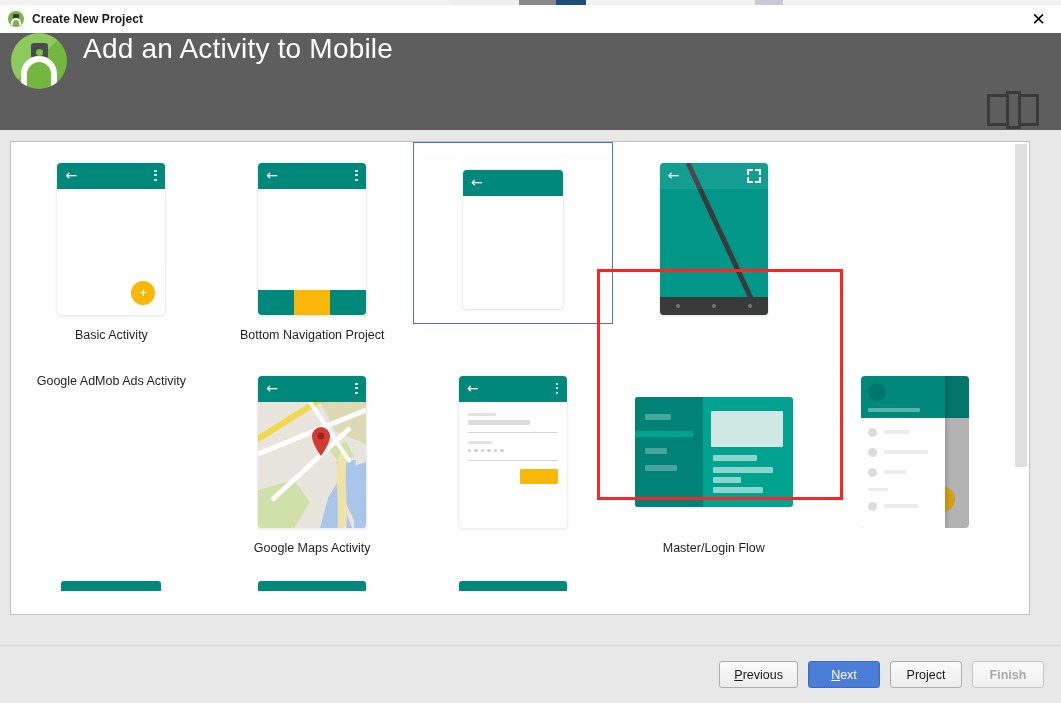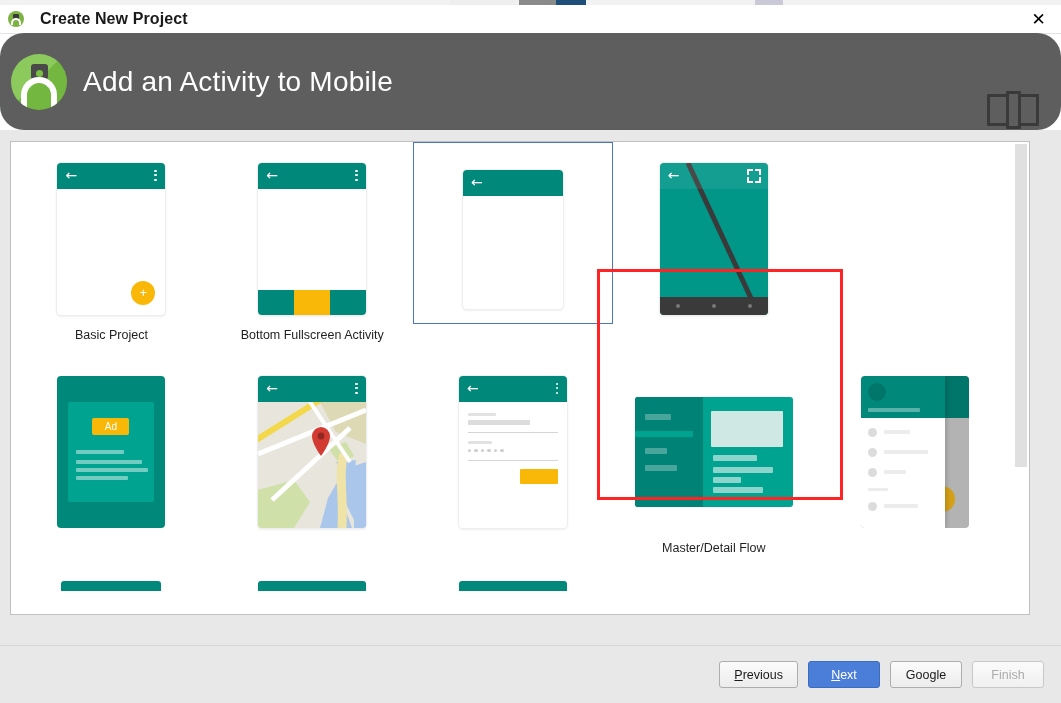--- a/index.html
+++ b/index.html
@@ -61,22 +61,22 @@
     position: absolute;
     left: 3px; top: 7px;
     width: 10px; height: 7px;
     border-left: 2px solid #ffffff;
     border-right: 2px solid #ffffff;
     border-top: 2px solid #ffffff;
     border-radius: 5px 5px 0 0;
     box-sizing: border-box;
   }
   .titlebar-title {
-    margin-left: 16px;
-    font-size: 16px;
+    margin-left: 8px;
+    font-size: 12px;
     color: #1a1a1a;
     font-weight: bold;
     letter-spacing: 0.1px;
     text-align: center;
   }
   .titlebar-close {
     position: absolute;
     right: 0; top: 0;
     width: 45px; height: 28px;
     display: flex;
@@ -89,22 +89,20 @@
     line-height: 1;
   }
 
   
   .header {
     position: absolute;
     left: 0; top: 33px;
     width: 1061px; height: 97px;
     background: #5e5e5e;
     display: flex;
-    align-items: center;
-    border-radius: 24px;
   }
   .header-logo {
     width: 56px; height: 56px;
     margin-left: 11px;
     border-radius: 50%;
     background: #7ac143;
     position: relative;
     flex: 0 0 auto;
     overflow: hidden;
   }
@@ -602,20 +600,21 @@
   .btn.primary {
     background: #4a7ed8;
     border-color: #3a6cc0;
     color: #ffffff;
   }
   .btn.disabled {
     color: #ababab;
     background: linear-gradient(#fbfbfb, #f0f0f0);
     border-color: #c8c8c8;
     cursor: default;
+    font-weight: bold;
   }
   .btn .mn { text-decoration: underline; }
 </style>
 </head>
 <body>
 
 <div class="bg-strip">
   <div class="bg-seg" style="left:0;width:450px;background:#f2f2f2;"></div>
   <div class="bg-seg" style="left:450px;width:65px;background:#eeeeee;"></div>
   <div class="bg-seg" style="left:519px;width:37px;background:#8a8a8a;"></div>
@@ -661,21 +660,21 @@
                   <div class="back">←</div>
                   <div class="dots">
                       <i></i>
                       <i></i>
                       <i></i>
                     </div>
                 </div>
                 <div class="fab">+</div>
               </div>
             </div>
-            <div class="cell-label">Basic Project</div>
+            <div class="cell-label">Basic Activity</div>
           </div>
         </div>
 
         <div class="cell">
           <div class="cell-inner">
             <div class="thumb-wrap">
               <div class="phone">
                 <div class="appbar">
                   <div class="back">←</div>
                   <div class="dots">
@@ -684,21 +683,21 @@
                       <i></i>
                     </div>
                 </div>
                 <div class="bottomnav">
                   <i></i>
                     <i class="active"></i>
                     <i></i>
                 </div>
               </div>
             </div>
-            <div class="cell-label">Bottom Fullscreen Activity</div>
+            <div class="cell-label">Bottom Navigation Project</div>
           </div>
         </div>
 
         <div class="cell selected">
           <div class="cell-inner">
             <div class="thumb-wrap">
               <div class="phone small">
                 <div class="appbar">
                   <div class="back">←</div>
                 </div>
@@ -731,31 +730,21 @@
               </div>
             </div>
           </div>
         </div>
       </div>
 
       <div class="grid-row">
 
         <div class="cell">
           <div class="cell-inner">
-            <div class="thumb-wrap">
-              <div class="admob">
-                <div class="admob-card">
-                  <div class="admob-badge">Ad</div>
-                  <div class="admob-line" style="top:48px;width:48px;"></div>
-                  <div class="admob-line" style="top:58px;width:66px;"></div>
-                  <div class="admob-line" style="top:66px;width:72px;"></div>
-                  <div class="admob-line" style="top:74px;width:52px;"></div>
-                </div>
-              </div>
-            </div>
+            <div class="cell-label">Google AdMob Ads Activity</div>
           </div>
         </div>
 
         <div class="cell">
           <div class="cell-inner">
             <div class="thumb-wrap">
               <div class="phone">
                 <div class="appbar">
                   <div class="back">←</div>
                   <div class="dots">
@@ -777,20 +766,21 @@
                     <line x1="-5" y1="40" x2="62" y2="-2" stroke="#f2d84a" stroke-width="6"></line>
                     <line x1="0" y1="52" x2="108" y2="8" stroke="#ffffff" stroke-width="5"></line>
                     <line x1="14" y1="98" x2="92" y2="26" stroke="#ffffff" stroke-width="5"></line>
                     <line x1="52" y1="0" x2="92" y2="60" stroke="#ffffff" stroke-width="4"></line>
                     <path d="M54,34 a9,9 0 1,1 18,0 c0,8 -9,20 -9,20 c0,0 -9,-12 -9,-20 z" fill="#d33b32"></path>
                     <circle cx="63" cy="34" r="3.4" fill="#8e2820"></circle>
                   </svg>
                 </div>
               </div>
             </div>
+            <div class="cell-label">Google Maps Activity</div>
           </div>
         </div>
 
         <div class="cell">
           <div class="cell-inner">
             <div class="thumb-wrap">
               <div class="phone">
                 <div class="appbar">
                   <div class="back">←</div>
                   <div class="dots">
@@ -830,21 +820,21 @@
                   <div class="md-lline" style="left:10px;top:51px;width:22px;"></div>
                   <div class="md-lline" style="left:10px;top:68px;width:32px;"></div>
                 </div>
                 <div class="md-img"></div>
                 <div class="md-rline" style="left:78px;top:58px;width:44px;"></div>
                 <div class="md-rline" style="left:78px;top:70px;width:60px;"></div>
                 <div class="md-rline" style="left:78px;top:80px;width:28px;"></div>
                 <div class="md-rline" style="left:78px;top:90px;width:50px;"></div>
               </div>
             </div>
-            <div class="cell-label">Master/Detail Flow</div>
+            <div class="cell-label">Master/Login Flow</div>
           </div>
         </div>
 
         <div class="cell">
           <div class="cell-inner">
             <div class="thumb-wrap">
               <div class="navdrawer">
                 <div class="nd-topbar">
                   <div class="dots" style="right:9px;top:8px;"><i></i><i></i><i></i></div>
                 </div>
@@ -923,17 +913,17 @@
 
   <div class="footer">
     <div class="btn">
         <span class="mn">P</span>
         <span>revious</span>
       </div>
     <div class="btn primary">
         <span class="mn">N</span>
         <span>ext</span>
       </div>
-    <div class="btn">Google</div>
+    <div class="btn">Project</div>
     <div class="btn disabled">Finish</div>
   </div>
 
 </div>
 
 </body></html>

